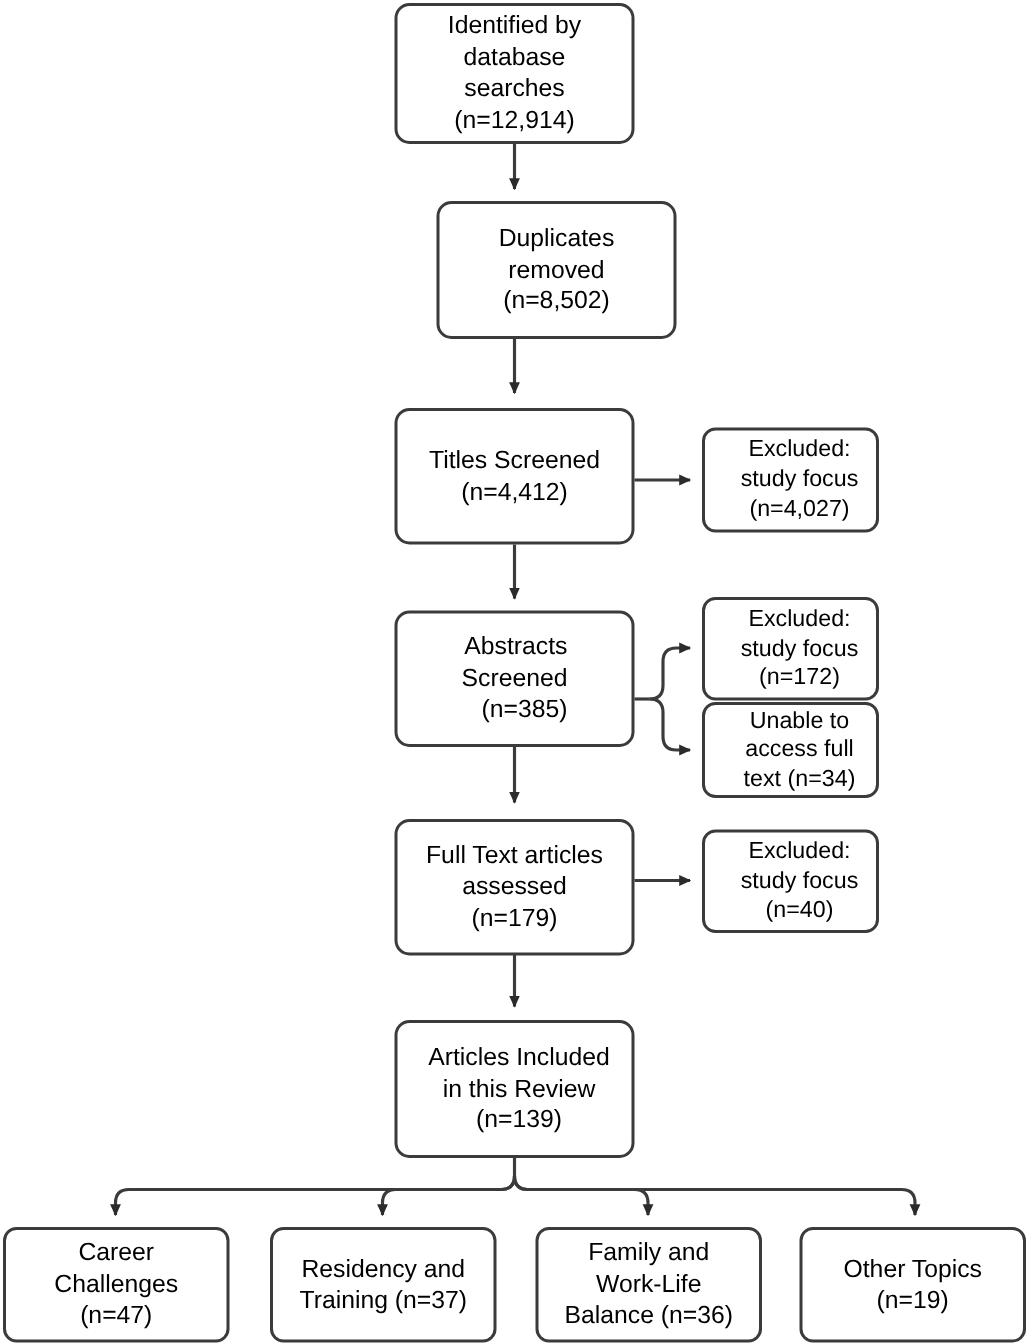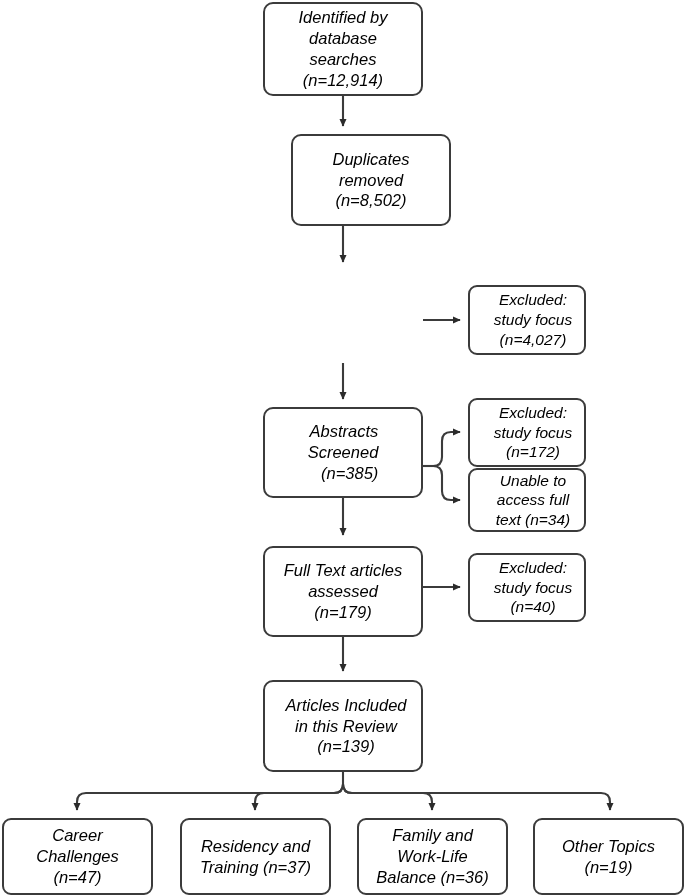--- a/index.html
+++ b/index.html
@@ -37,21 +37,20 @@
     border: 2px solid #3b3b3b;
     border-radius: 10px;
     display: flex;
     align-items: center;
     justify-content: center;
     text-align: center;
     color: #000000;
     line-height: 1.27;
     white-space: pre-line;
     padding: 2px 4px;
-    font-style: italic;
   }
   .node-main   { font-size: 16.5px; }
   .node-side   { font-size: 15.5px; border-radius: 9px; padding-left: 16px; }
   .node-bottom { font-size: 16.5px; border-radius: 9px; }
 </style>
 </head>
 <body>
 
 <div id="diagram-root">
 
@@ -92,20 +91,22 @@
 
   <div class="node node-main" style="left:263px; top:2px; width:160px; height:94px;">Identified by
 database
 searches
 (n=12,914)</div>
 
   <div class="node node-main" style="left:263px; top:134px; width:160px; height:92px;margin-left:28px;">Duplicates
 removed
 (n=8,502)</div>
 
+  <div class="node node-main" style="left:263px; top:272px; width:160px; height:91px;">Titles Screened
+(n=4,412)</div>
 
   <div class="node node-main" style="left:263px; top:407px; width:160px; height:91px;text-align:right;">Abstracts
 Screened
 (n=385)</div>
 
   <div class="node node-main" style="left:263px; top:546px; width:160px; height:91px;">Full Text articles
 assessed
 (n=179)</div>
 
   <div class="node node-main" style="left:263px; top:680px; width:160px; height:92px;padding-left:10px;">Articles Included

